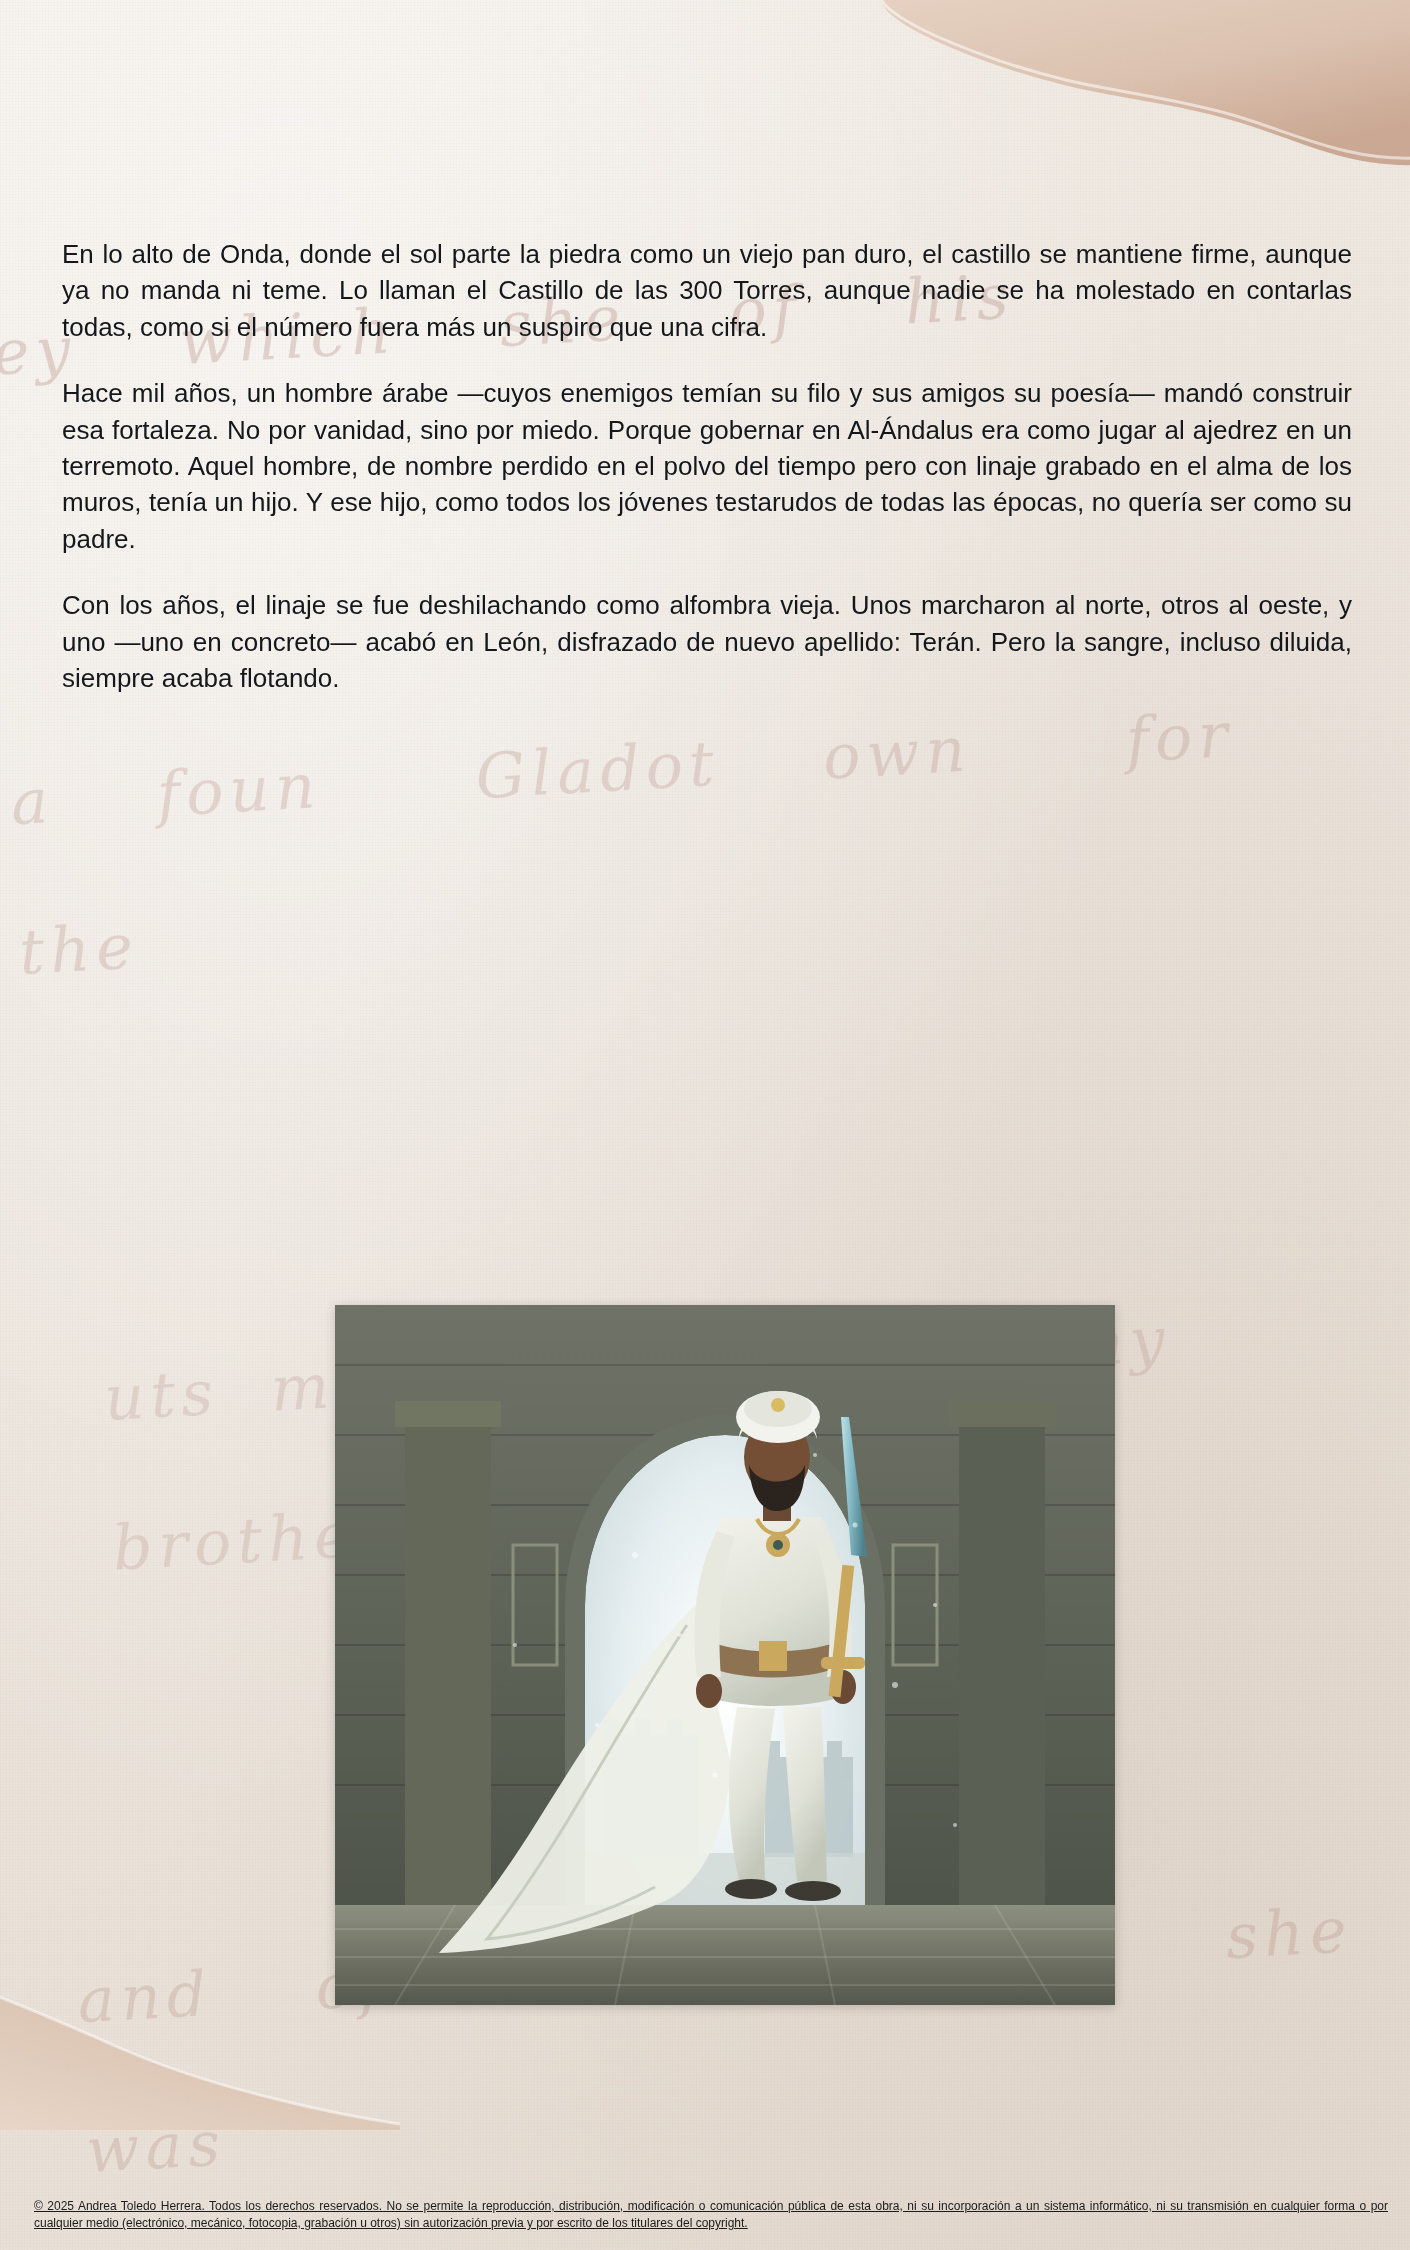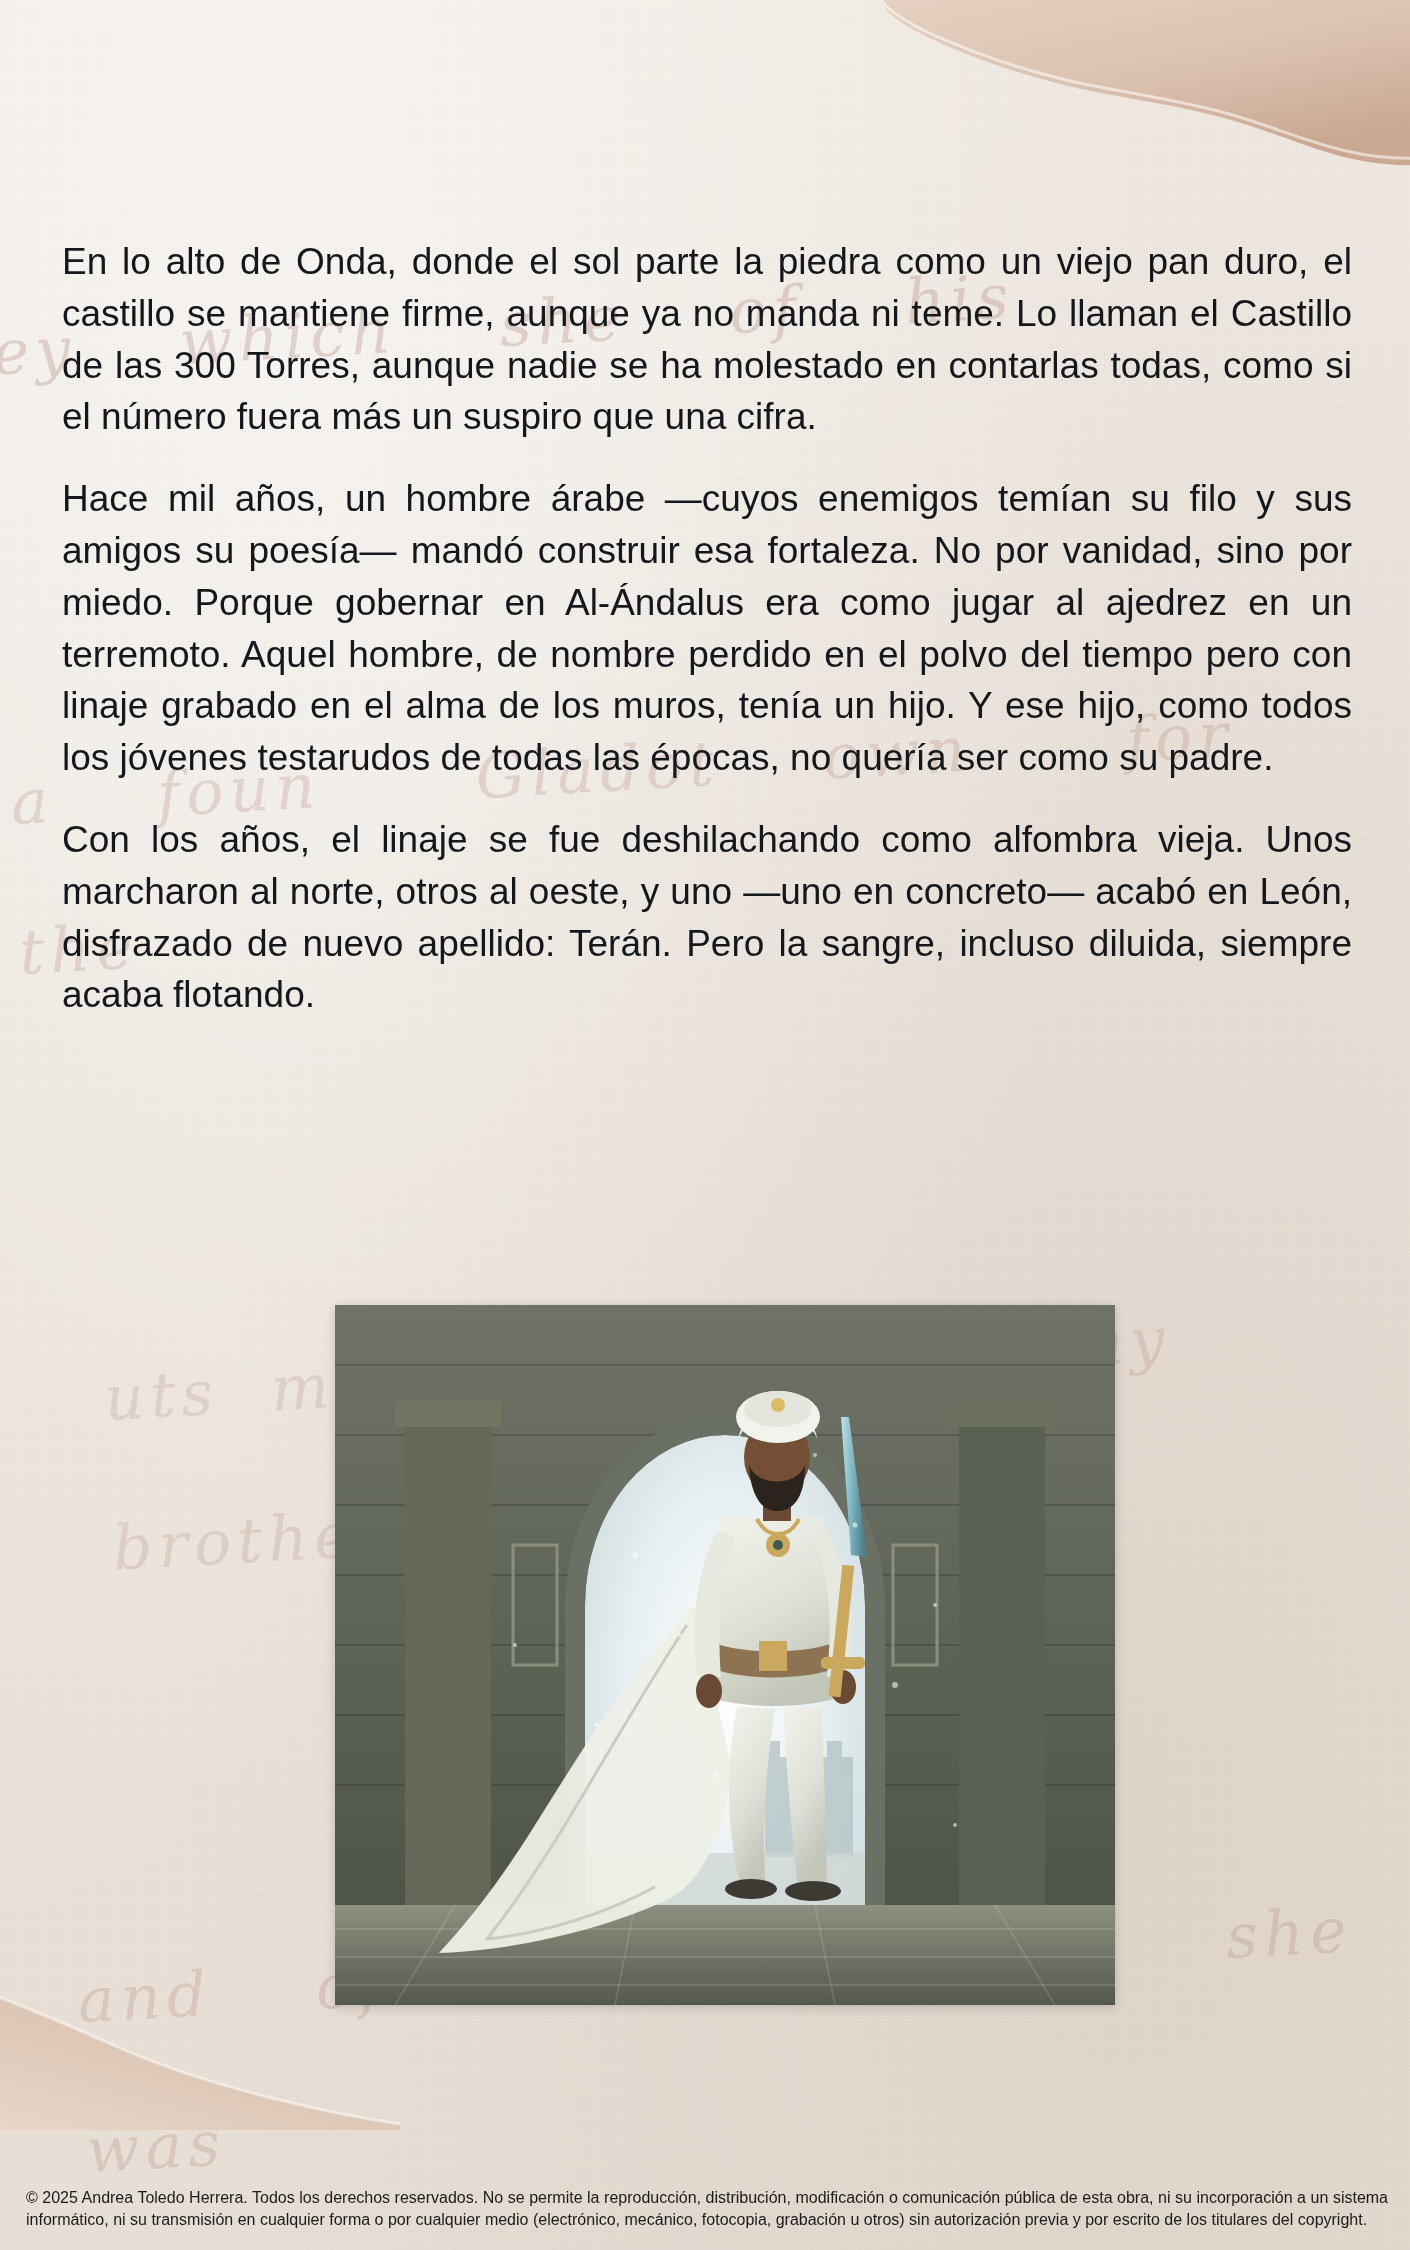--- a/index.html
+++ b/index.html
@@ -72,21 +72,21 @@
     height: 180px;
   }
 
   
   #article {
     position: absolute;
     left: 62px;
     top: 236px;
     width: 1290px;
     color: #14181c;
-    font-size: 37px;
+    font-size: 26px;
     line-height: 1.40;
     text-align: justify;
     text-justify: inter-word;
   }
   #article p {
     margin: 0 0 30px 0;
   }
   #article p.tight {
     margin-bottom: 0;
   }
@@ -100,28 +100,29 @@
     height: 700px;
     box-shadow: 0 2px 10px rgba(0,0,0,0.18);
     overflow: hidden;
     background: #7e8275;
   }
   #figure svg { display: block; }
 
   
   #footer {
     position: absolute;
-    left: 4px;
+    left: 12px;
     right: 0;
     bottom: 0;
     padding: 14px 22px 18px 22px;
-    font-size: 16px;
+    font-size: 12px;
     line-height: 1.42;
     color: #1b1b1b;
     text-align: justify;
+    text-decoration: underline;
   }
 </style>
 </head>
 <body>
 
 <div id="page">
 
   <div id="handwriting">
     <span>they  which  she  of  his</span>
     <span>a  foun   Gladot  own   for  the</span>

